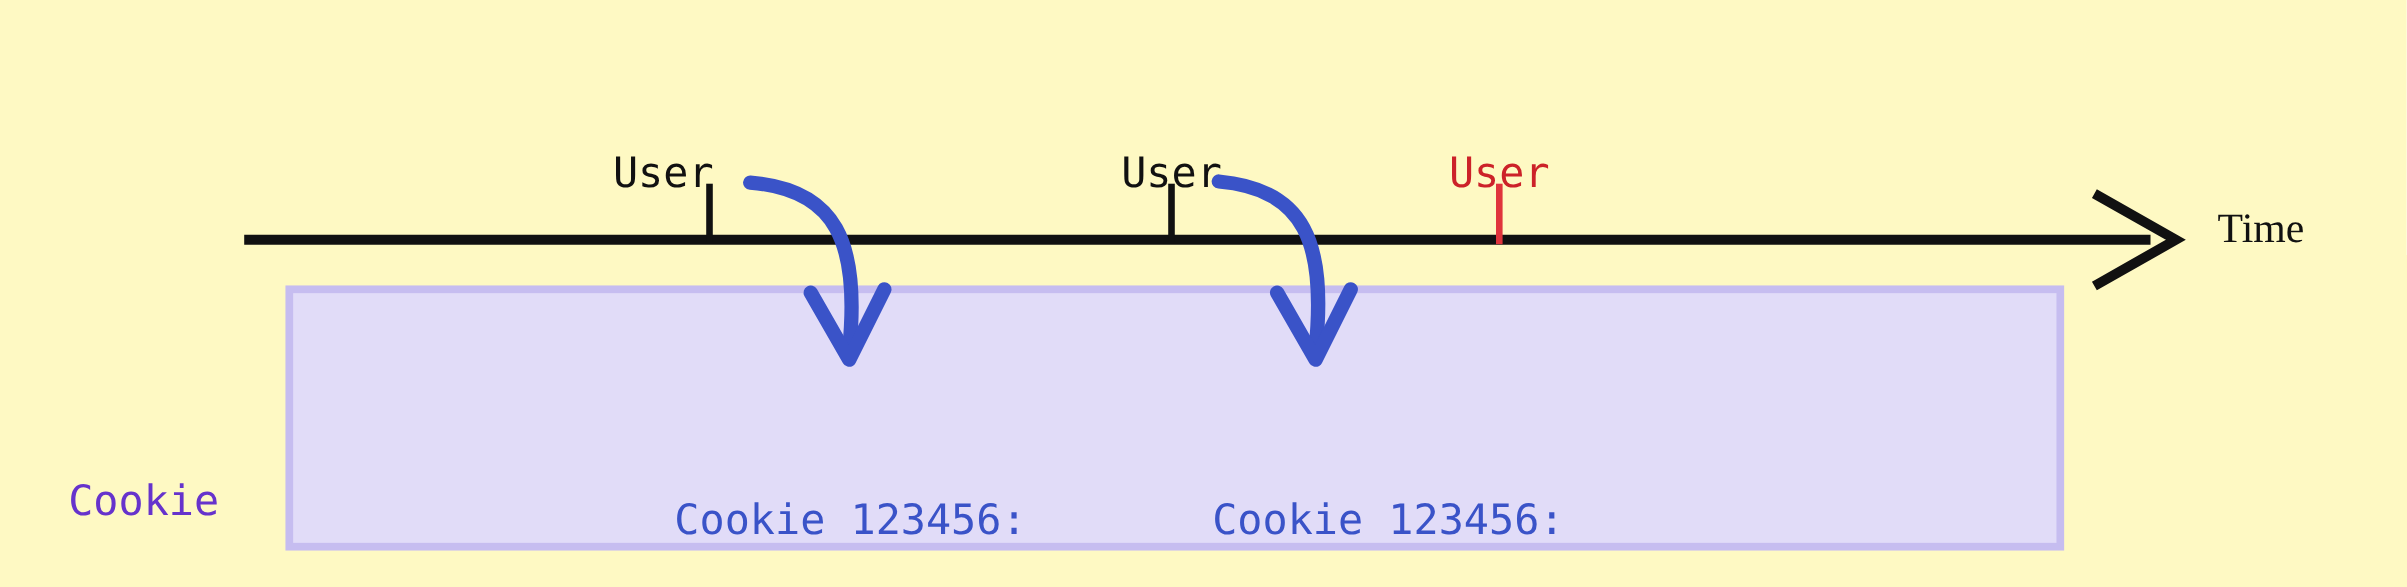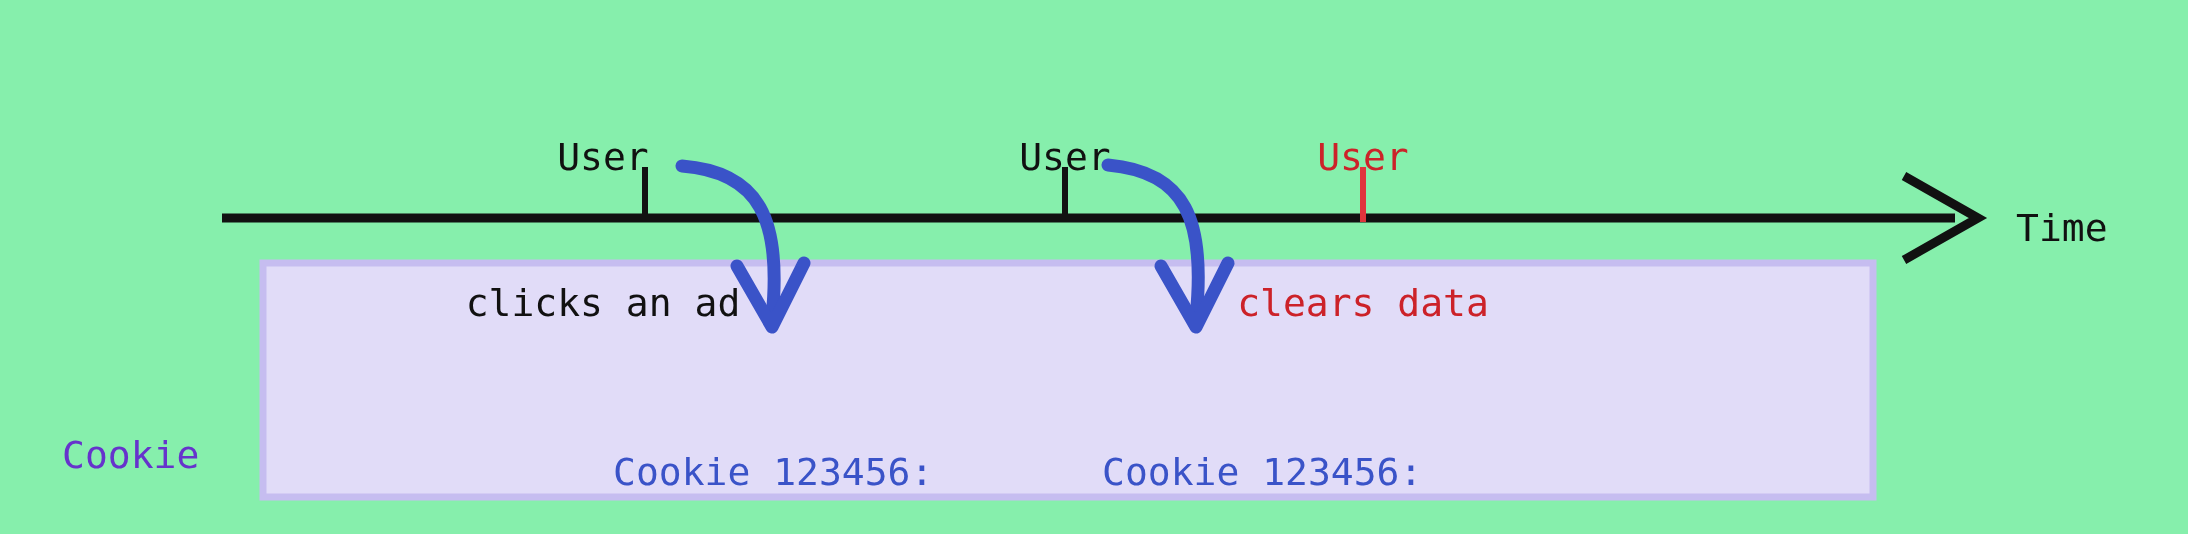--- a/index.html
+++ b/index.html
@@ -7,21 +7,21 @@
     padding: 0;
     background: #ffffff;
   }
   body {
     font-family: "DejaVu Sans Mono", "Liberation Mono", monospace;
   }
   #diagram-root {
     position: relative;
     width: 2188px;
     height: 534px;
-    background: #86efac;
+    background: #fef9c3;
     overflow: hidden;
   }
   #diagram-svg {
     position: absolute;
     top: 0;
     left: 0;
     width: 2188px;
     height: 534px;
   }
   .lbl {
@@ -81,33 +81,31 @@
 
     <path d="M 682,166 C 760,172 782,220 772,318" fill="none" stroke="#3a53c8" stroke-width="13" stroke-linecap="round"></path>
     <polyline points="737,266 772,327 804,263" fill="none" stroke="#3a53c8" stroke-width="13" stroke-linecap="round" stroke-linejoin="round"></polyline>
 
     <path d="M 1108,165 C 1186,172 1206,220 1196,318" fill="none" stroke="#3a53c8" stroke-width="13" stroke-linecap="round"></path>
     <polyline points="1161,266 1196,327 1228,263" fill="none" stroke="#3a53c8" stroke-width="13" stroke-linecap="round" stroke-linejoin="round"></polyline>
   </svg>
 
   <div class="lbl event-label" style="left:403px; top:36px; width:400px;">
     <div>User</div>
-    <div>clicks an ad</div>
   </div>
 
   <div class="lbl event-label" style="left:885px; top:36px; width:360px;">
     <div>User</div>
   </div>
 
   <div class="lbl event-label red" style="left:1203px; top:36px; width:320px;">
     <div>User</div>
-    <div>clears data</div>
   </div>
 
-  <div class="lbl axis-label" style="left:2016px; top:204px;">Time</div>
+  <div class="lbl axis-label" style="left:2016px; top:184px;font-family:Liberation Serif, serif;">Time</div>
 
   <div class="lbl server-label" style="left:62px; top:332px; width:190px;">
     <div>Cookie</div>
     
   </div>
 
   <div class="lbl log-label" style="left:613px; top:349px;">
     <div>Cookie 123456:</div>
     
   </div>

